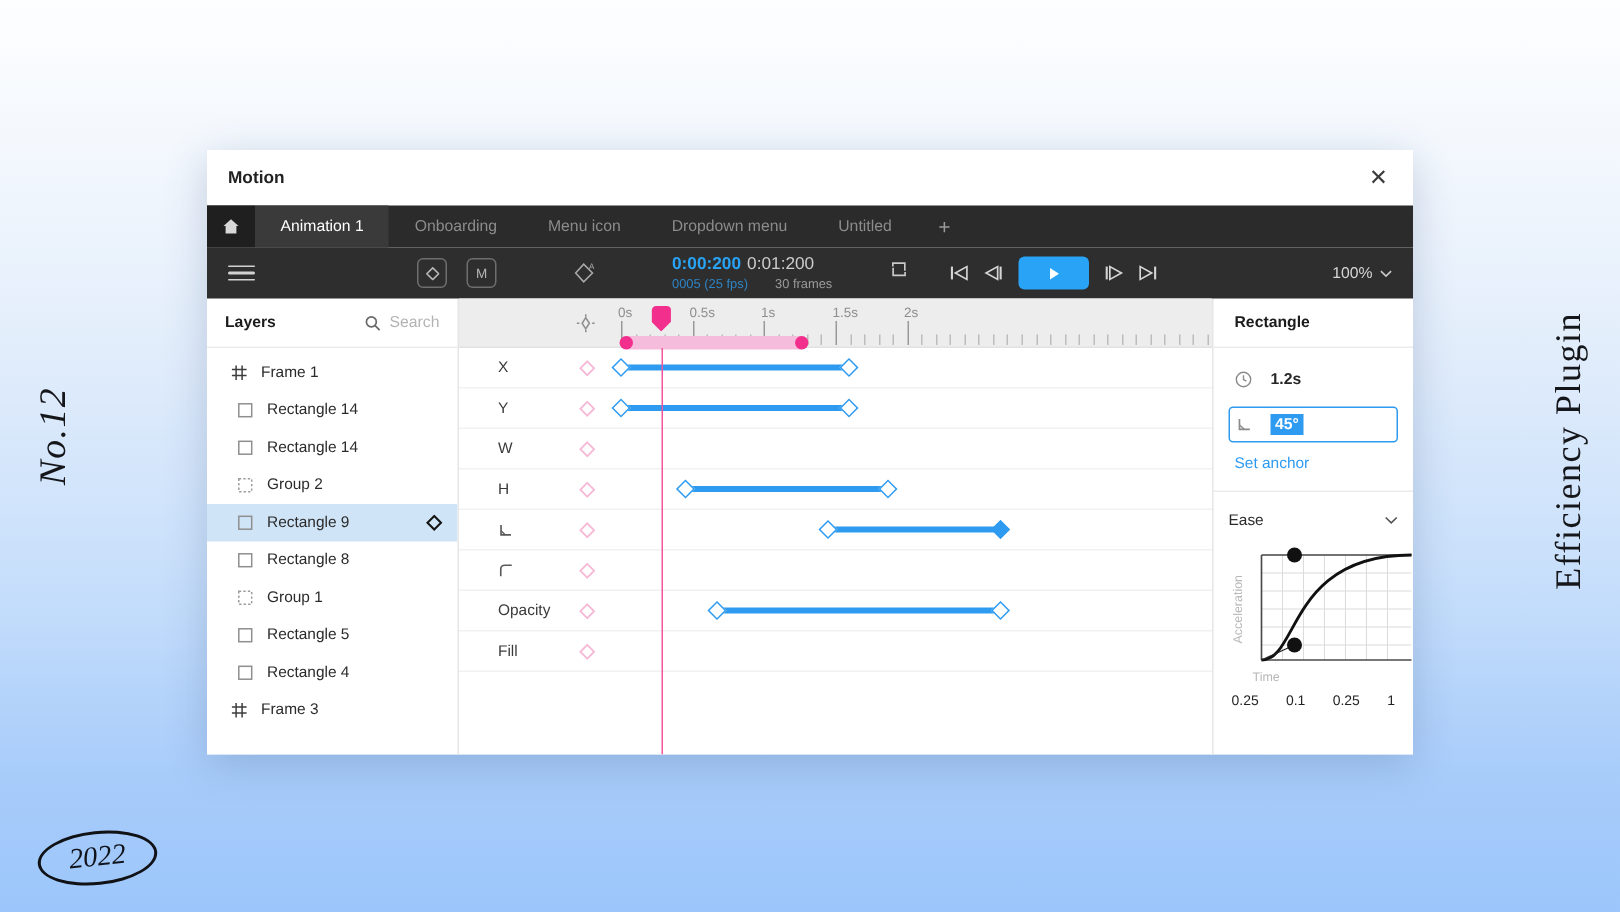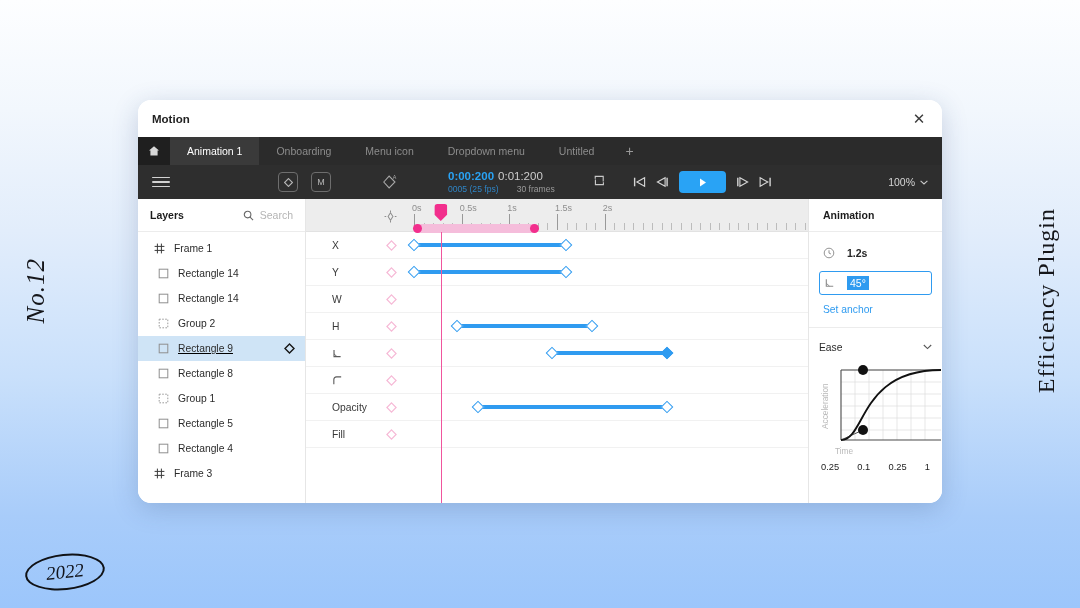--- a/index.html
+++ b/index.html
@@ -47,21 +47,21 @@
   }
 
   
   #app-window {
     position: absolute;
     left: 138px; top: 100px;
     width: 804px; height: 403px;
     background: #ffffff;
     box-shadow: 0 6px 26px rgba(40,70,120,0.22);
     overflow: hidden;
-    display: flex; flex-direction: column; border-radius: 13px;
+    display: flex; flex-direction: column;
   }
 
   
   #titlebar {
     height: 37px; background: #ffffff;
     display: flex; align-items: center;
     padding: 0 12px 0 14px;
     flex: none;
   }
   #title-text { font-size: 11.5px; color: #222; font-weight: bold; }
@@ -135,21 +135,21 @@
   }
   #layers-title { font-size: 10.5px; font-weight: bold; color: #1c1c1c; }
   #layers-search { margin-left: auto; display: flex; align-items: center; gap: 6px; cursor: text; }
   #layers-search-text { font-size: 10.5px; color: #b4b4b4; }
   #layers-list { flex: 1; overflow: hidden; padding-top: 4px; }
   .layer-row {
     height: 25px; display: flex; align-items: center; gap: 9px;
     padding: 0 10px 0 16px; cursor: pointer;
   }
   .layer-row.child { padding-left: 20px; }
-  .layer-row.selected { background: #cfe4f6; text-decoration: underline; }
+  .layer-row.selected { background: #cfe4f6; }
   .layer-label { font-size: 10.3px; color: #2b2b2b; white-space: nowrap; }
   .layer-kf { margin-left: auto; display: flex; align-items: center; }
 
   
   #timeline-panel { flex: 1; position: relative; display: flex; flex-direction: column; min-width: 0; }
   #ruler {
     height: 33px; background: #ededed; border-bottom: 1px solid #e2e2e2;
     position: relative; flex: none;
   }
   #ruler-anchor-icon { position: absolute; left: 78px; top: 10px; }
@@ -211,21 +211,21 @@
   #insp-title { font-size: 10.5px; font-weight: bold; color: #1c1c1c; }
   #insp-props { padding: 10px 10px 12px 10px; border-bottom: 1px solid #ececec; }
   #duration-row { display: flex; align-items: center; gap: 12px; padding: 0 4px 0 4px; height: 22px; }
   #duration-value { font-size: 10.5px; color: #262626; font-weight: bold; }
   #angle-field {
     margin-top: 7px; height: 24px; border: 1.6px solid #2f9bf0; border-radius: 3px;
     display: flex; align-items: center; gap: 11px; padding: 0 4px; cursor: text;
   }
   #angle-value {
     font-size: 10.5px; color: #ffffff; background: #2f9bf0;
-    padding: 1px 3px; font-weight: normal;
+    padding: 1px 3px; font-weight: bold;
   }
   #set-anchor { margin-top: 9px; padding-left: 4px; font-size: 10.3px; color: #2f9bf0; cursor: pointer; }
 
   #ease-section { padding: 10px 10px 0 10px; flex: 1; }
   #ease-head { display: flex; align-items: center; height: 18px; }
   #ease-label { font-size: 10.3px; color: #2b2b2b; }
   #ease-caret { margin-left: auto; color: #555; font-size: 9px; cursor: pointer; }
   #ease-graph-wrap { margin-top: 6px; position: relative; height: 92px; }
   #ease-axis-y {
     position: absolute; left: 1px; top: 8px; height: 72px;
@@ -587,21 +587,21 @@
               </svg>
             </div>
             <div class="track"></div>
           </div>
         </div>
       <div id="playhead-line" style="left: calc(6.8% + 100.656px);"></div>
     </div>
 
     <div id="inspector">
       <div id="insp-head">
-        <div id="insp-title">Animation</div>
+        <div id="insp-title">Rectangle</div>
       </div>
 
       <div id="insp-props">
         <div id="duration-row">
           <svg width="12" height="12" viewBox="0 0 13 13">
             <circle cx="6.5" cy="6.5" r="5.2" fill="none" stroke="#8a8a8a" stroke-width="1"></circle>
             <path d="M6.5 3.5 L6.5 6.6 L8.6 7.6" fill="none" stroke="#8a8a8a" stroke-width="1"></path>
           </svg>
           <span id="duration-value">1.2s</span>
         </div>

